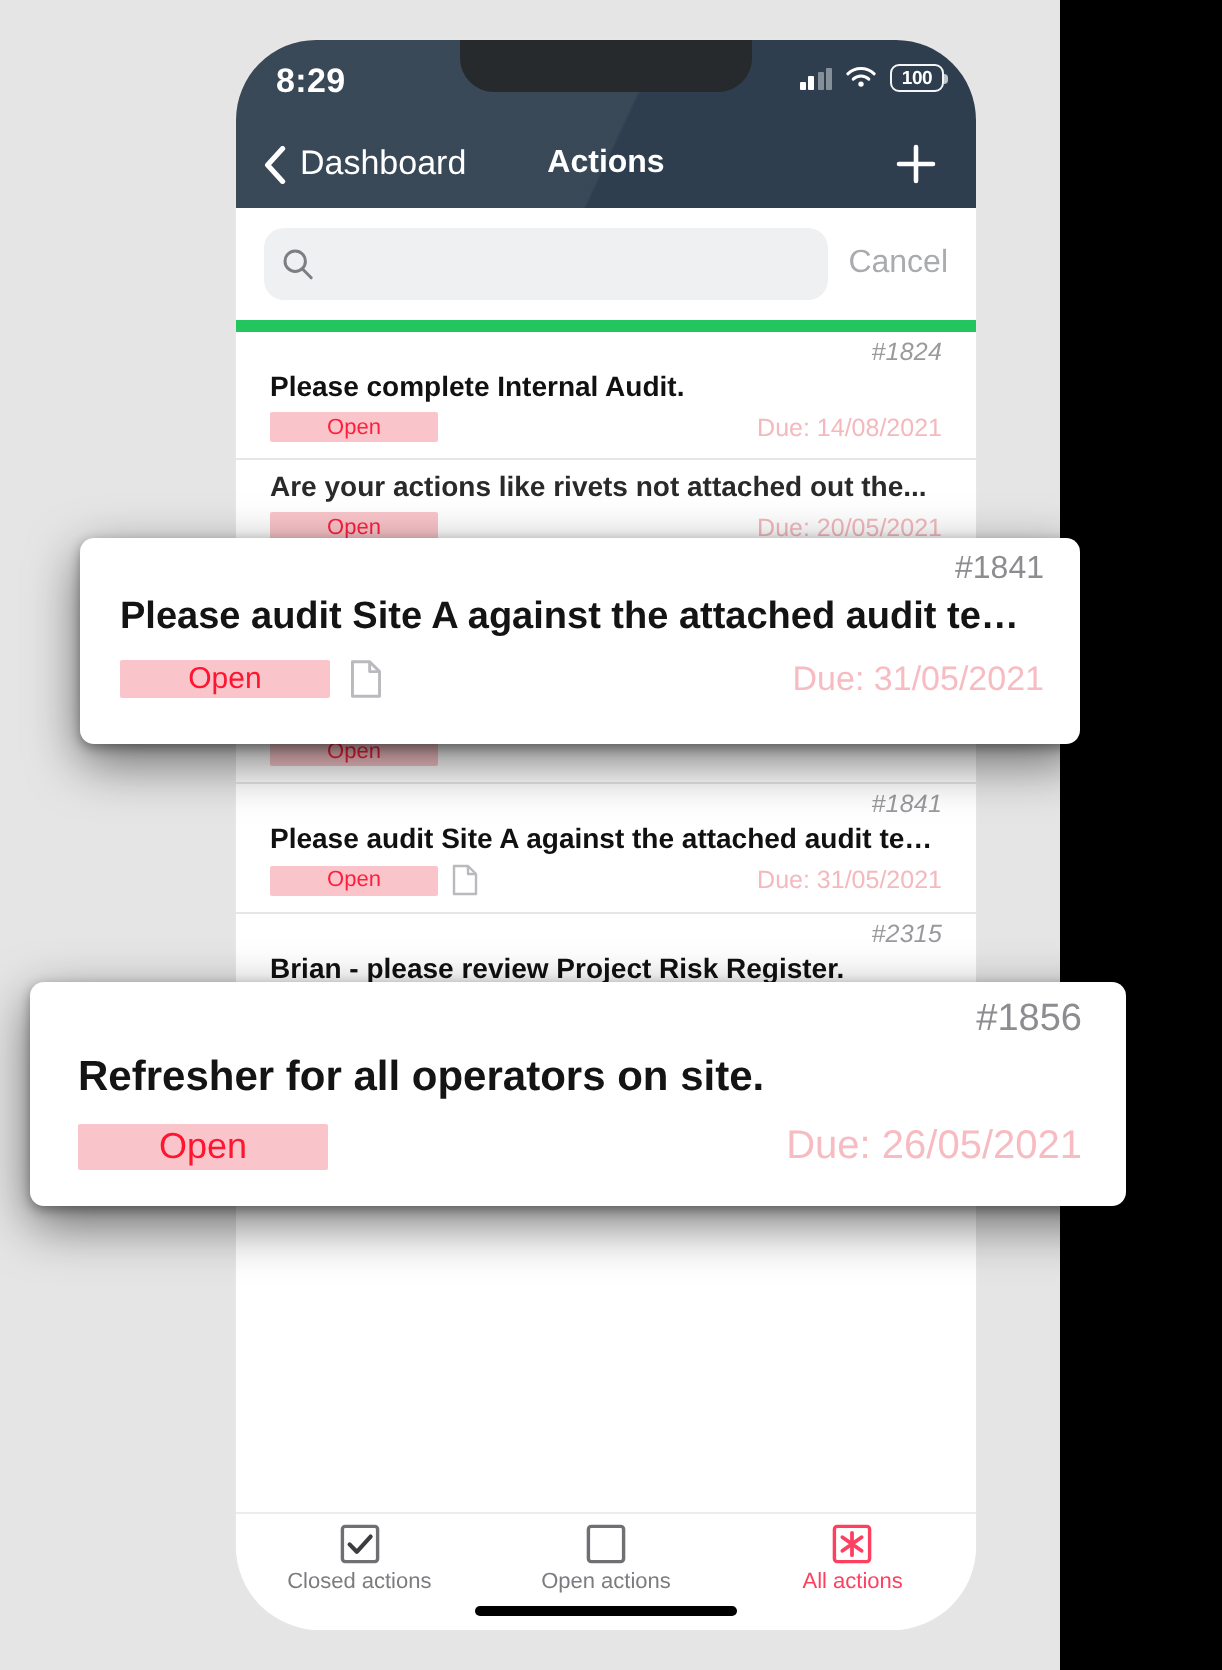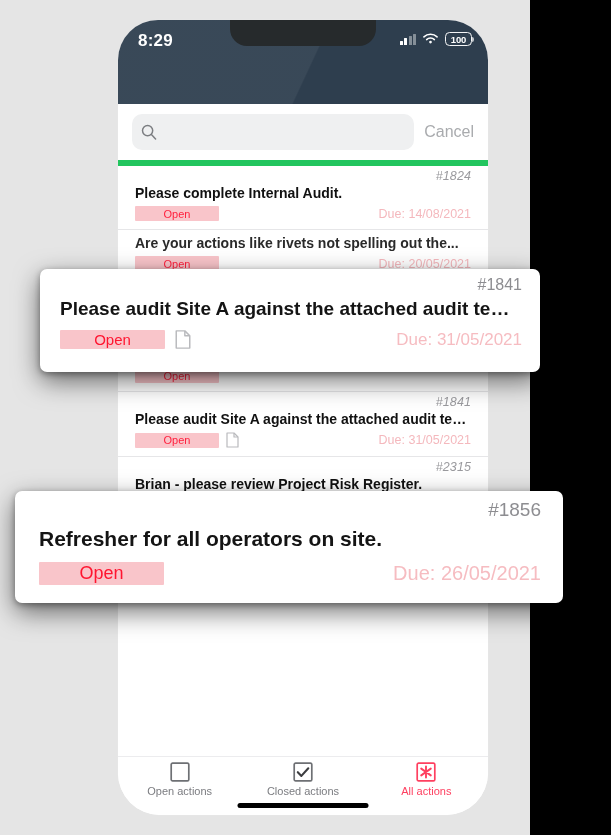--- a/index.html
+++ b/index.html
@@ -187,20 +187,34 @@
           <path d="M8.5 10.4a1.35 1.35 0 100-2.7 1.35 1.35 0 000 2.7z" fill="#fff"></path>
           <path d="M4.6 6.6a5.6 5.6 0 017.8 0" stroke="#fff" stroke-width="1.5" fill="none" stroke-linecap="round"></path>
           <path d="M1.9 3.9a9.5 9.5 0 0113.2 0" stroke="#fff" stroke-width="1.5" fill="none" stroke-linecap="round"></path>
         </svg>
         <div class="batt">
           <span>100</span>
         </div>
       </div>
     </div>
 
+    <div class="navbar">
+      <div class="nav-back">
+        <svg width="11" height="19" viewBox="0 0 11 19">
+          <path d="M9.3 1.3L1.8 9.5l7.5 8.2" stroke="#fff" stroke-width="2.6" fill="none" stroke-linecap="round" stroke-linejoin="round"></path>
+        </svg>
+        <span>Dashboard</span>
+      </div>
+      <div class="nav-title">Actions</div>
+      <div class="nav-plus">
+        <svg width="28" height="28" viewBox="0 0 28 28">
+          <path d="M14 5.5v17M5.5 14h17" stroke="#fff" stroke-width="2.3" stroke-linecap="round"></path>
+        </svg>
+      </div>
+    </div>
 
     <div class="searchrow">
       <div class="searchfield">
         <svg width="16" height="16" viewBox="0 0 16 16">
           <circle cx="6.6" cy="6.6" r="5.1" stroke="#7c7e82" stroke-width="1.5" fill="none"></circle>
           <path d="M10.4 10.6l4.2 4.3" stroke="#7c7e82" stroke-width="1.5" stroke-linecap="round"></path>
         </svg>
         <input type="text" placeholder="" style="">
       </div>
       <div class="cancel-btn">Cancel</div>
@@ -211,21 +225,21 @@
       <div class="row">
         <div class="row-id">#1824</div>
         <div class="row-title">Please complete Internal Audit.</div>
         <div class="row-foot">
           <div class="badge">Open</div>
           <div class="row-due">Due: 14/08/2021</div>
         </div>
       </div>
 
       <div class="row">
-        <div class="row-title clipped">Are your actions like rivets not spelling out the...</div>
+        <div class="row-title clipped">Are your actions like rivets not attached out the...</div>
         <div class="row-foot">
           <div class="badge">Open</div>
           <div class="row-due">Due: 20/05/2021</div>
         </div>
       </div>
 
       <div class="row">
         <div class="row-id">#1856</div>
         <div class="row-title">Refresher for all operators on site.</div>
         <div class="row-foot">
@@ -261,30 +275,30 @@
         <div class="row-title">Brian - please review Project Risk Register.</div>
       </div>
 
     </div>
 
     <div class="tabbar">
 
       <div class="tab">
         <svg width="20" height="20" viewBox="0 0 20 20">
           <rect x="1.2" y="1.2" width="17.6" height="17.6" rx="1.4" fill="none" stroke="#6e7074" stroke-width="1.7"></rect>
-        </svg>
-        <div class="tlabel">Open actions</div>
+          <path d="M4.8 10.2l3.6 3.7 6.9-7.6" fill="none" stroke="#3c3d40" stroke-width="2.1" stroke-linecap="round" stroke-linejoin="round"></path>
+        </svg>
+        <div class="tlabel">Closed actions</div>
       </div>
 
       <div class="tab">
         <svg width="20" height="20" viewBox="0 0 20 20">
           <rect x="1.2" y="1.2" width="17.6" height="17.6" rx="1.4" fill="none" stroke="#6e7074" stroke-width="1.7"></rect>
-          <path d="M4.8 10.2l3.6 3.7 6.9-7.6" fill="none" stroke="#3c3d40" stroke-width="2.1" stroke-linecap="round" stroke-linejoin="round"></path>
-        </svg>
-        <div class="tlabel">Closed actions</div>
+        </svg>
+        <div class="tlabel">Open actions</div>
       </div>
 
       <div class="tab active">
         <svg width="20" height="20" viewBox="0 0 20 20">
           <rect x="1.2" y="1.2" width="17.6" height="17.6" rx="1.4" fill="none" stroke="#fe4060" stroke-width="1.7"></rect>
           <path d="M10 4.4v11.2M5.2 6.6l9.6 6.8M14.8 6.6l-9.6 6.8" stroke="#fe4060" stroke-width="1.9" stroke-linecap="round"></path>
         </svg>
         <div class="tlabel">All actions</div>
       </div>
 

